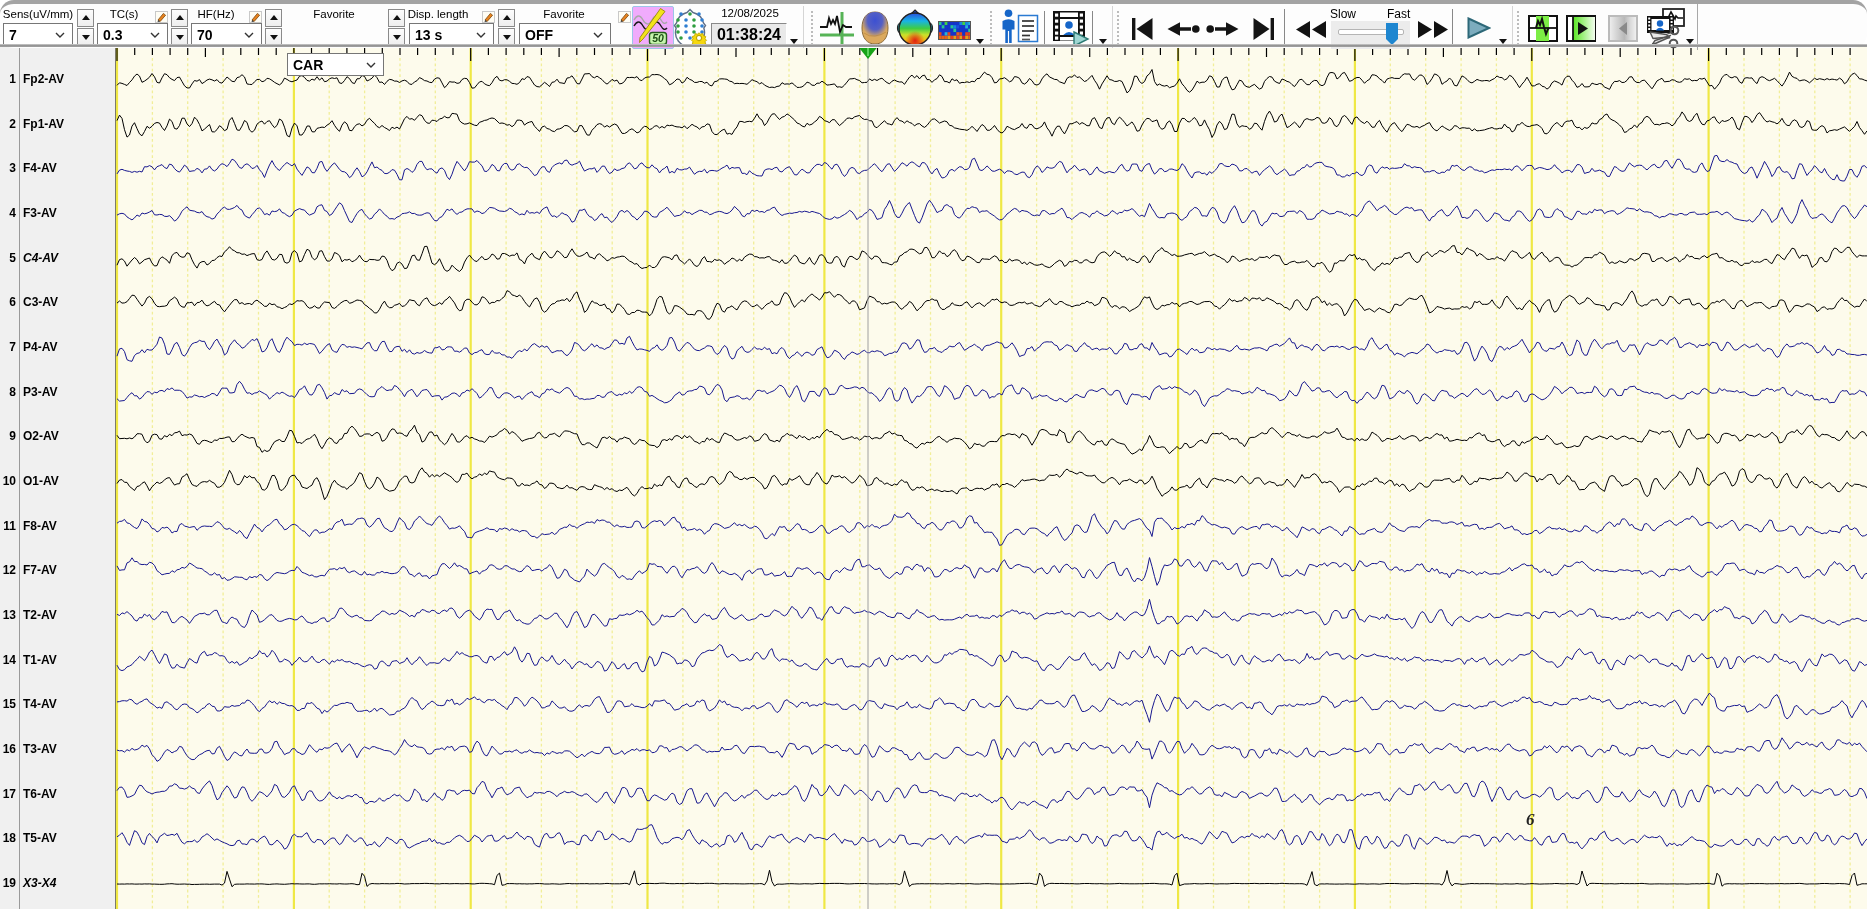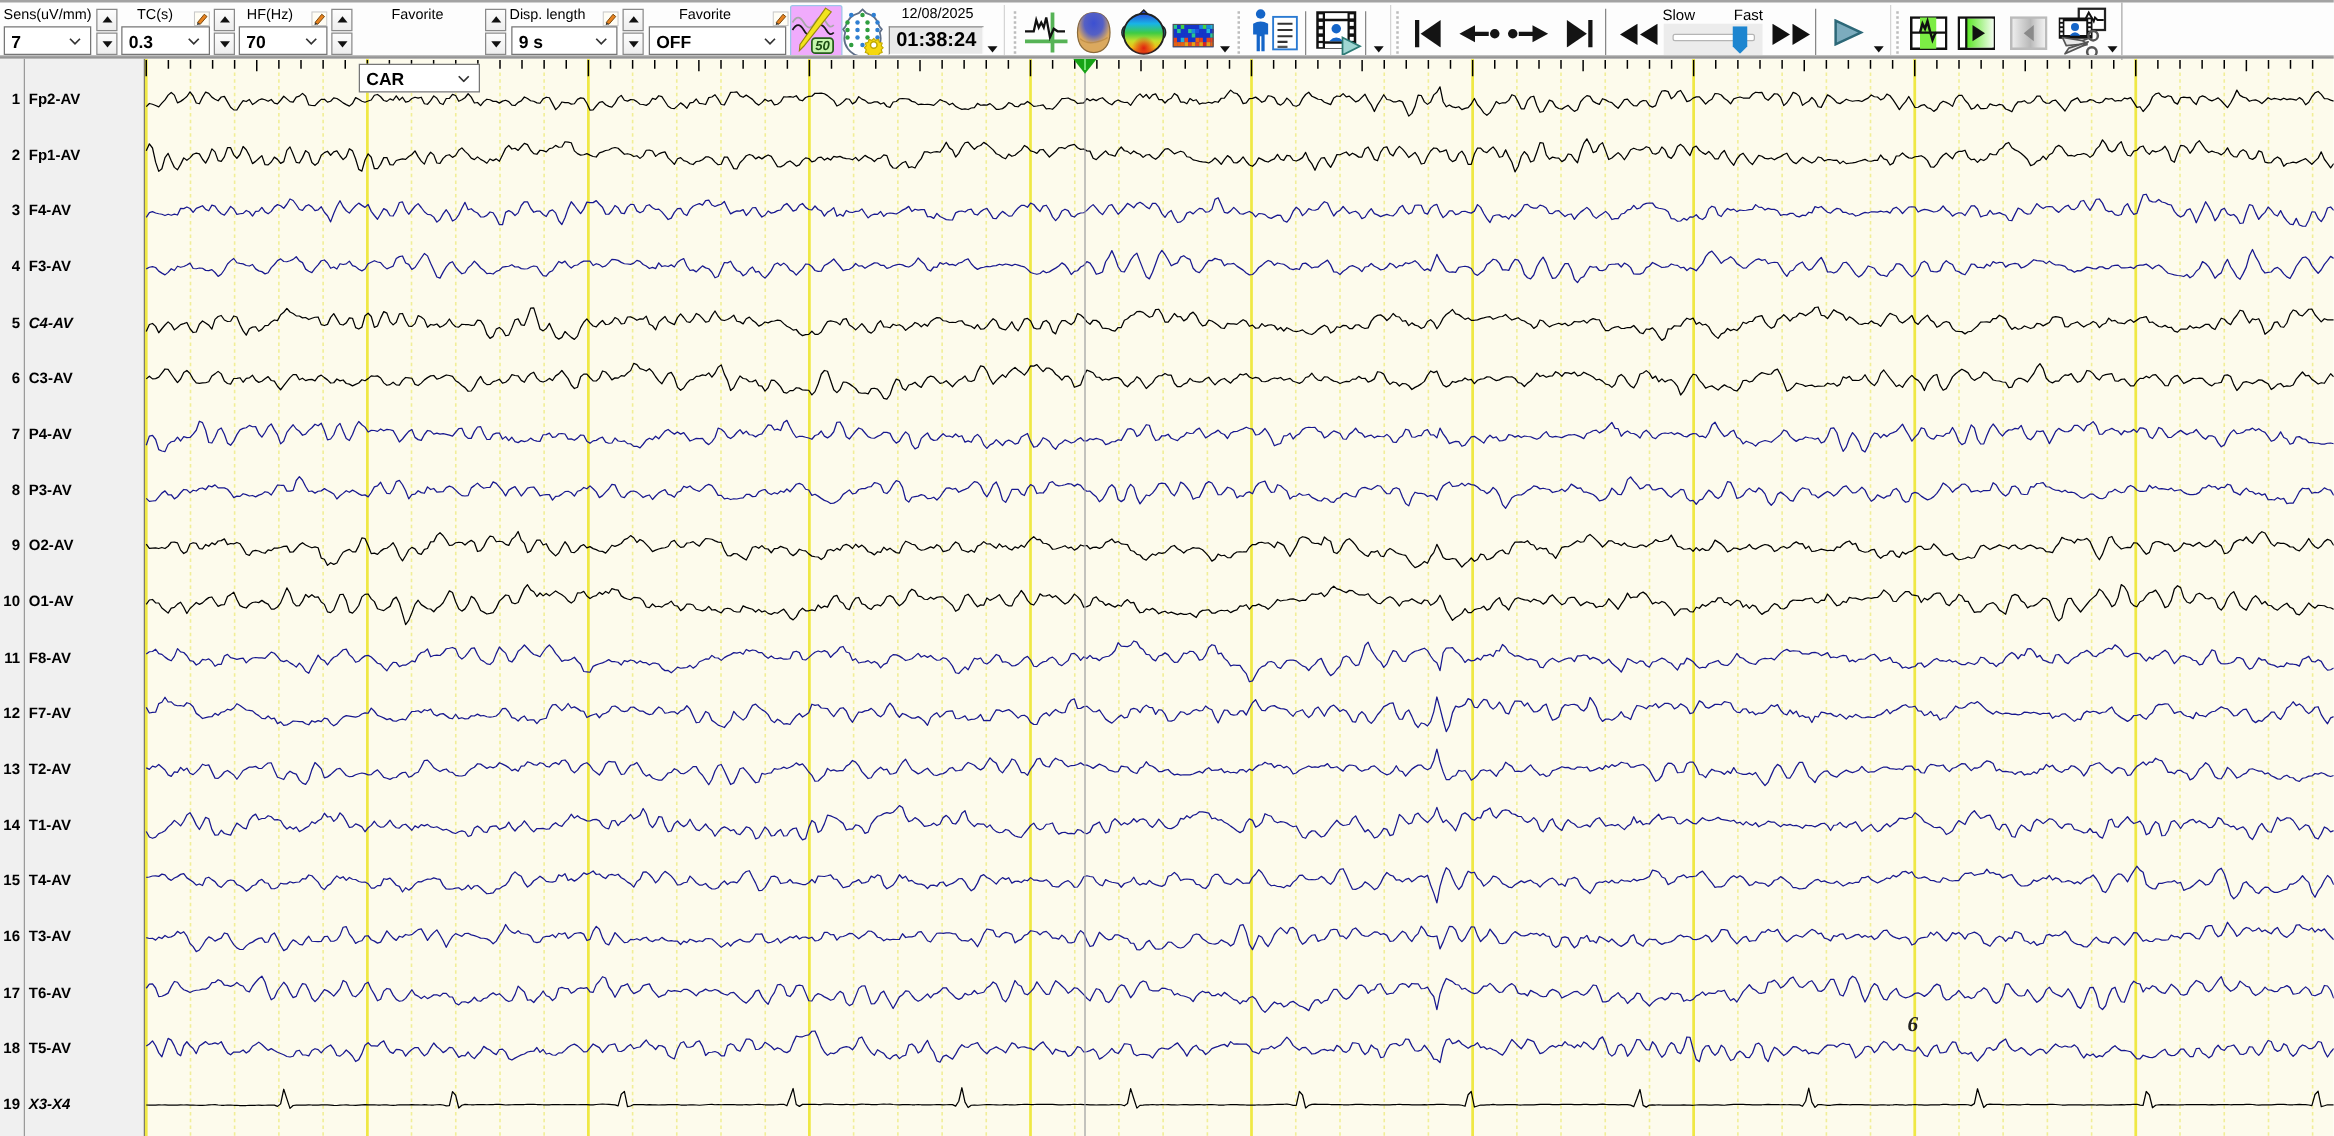--- a/index.html
+++ b/index.html
@@ -1,15 +1,15 @@
 <!DOCTYPE html>
 <html><head><meta charset="utf-8"><style>
 html,body{margin:0;padding:0;width:1867px;height:909px;overflow:hidden;background:#fff;
  font-family:"Liberation Sans",sans-serif;color:#000;}
-#tb{position:absolute;left:0;top:0;width:1867px;height:44px;background:#fdfdfd;border-top:2px solid #a3a3a3;z-index:5;}
+#tb{position:absolute;left:0;top:0;width:1867px;height:44px;background:#fdfdfd;border-top:4px solid #a3a3a3;z-index:5;border-radius:14px;}
 #tbline{position:absolute;left:0;top:44px;width:1867px;height:3px;z-index:5;
  background:linear-gradient(180deg,#cfcfcf 0%,#8f8f8f 55%,#a5a5a5 100%);}
 #labels{position:absolute;left:0;top:47px;width:115px;height:862px;background:#f0f0f0;z-index:1;}
 #labels .vline{position:absolute;left:19px;top:0;width:1px;height:862px;background:#9a9a9a;}
 .num{position:absolute;left:0;width:16px;text-align:right;font-size:12px;font-weight:bold;}
 .chn{position:absolute;left:23px;font-size:12px;font-weight:bold;white-space:nowrap;}
 #dkborder{position:absolute;left:115px;top:47px;width:2px;height:862px;background:#6f6f6f;z-index:2;}
 .lbl{position:absolute;top:4px;font-size:11.5px;white-space:nowrap;transform:translateX(-50%);z-index:6;}
 .cb{position:absolute;top:19px;height:23px;background:#fff;border:1px solid #767676;box-sizing:border-box;z-index:6;}
 .cb span{position:absolute;left:5px;top:1px;font-weight:bold;font-size:14px;line-height:20px;}
@@ -303,38 +303,38 @@
     <div class="sp" style="left:388px;top:24px;">
       <div class="spb"></div>
     </div>
     <div class="lbl" style="left:424px;padding-left:28px;">Disp. length</div>
     <svg class="pen" style="left:482px;top:7px;" width="13" height="12" viewBox="0 0 13 12">
       <rect x="0.5" y="0.5" width="12" height="11" fill="#fffdf4" stroke="#c9c9c9"></rect>
       <path d="M3 9 L8.4 2.4 L10.6 4.2 L5.2 10.4 Z" fill="#e8821e" stroke="#7a4a10" stroke-width="0.8"></path>
       <path d="M3 9 L5.2 10.4 L2.6 10.9 Z" fill="#333"></path>
     </svg>
     <div class="cb" style="left:409px;width:85px;">
-      <span>9 s</span>
+      <span>13 s</span>
       <svg width="10" height="6" viewBox="0 0 10 6">
         <polyline points="1,1 5,5 9,1" fill="none" stroke="#333" stroke-width="1.4"></polyline>
       </svg>
     </div>
     <div class="sp" style="left:498px;top:5px;">
       <div class="spa"></div>
     </div>
     <div class="sp" style="left:498px;top:24px;">
       <div class="spb"></div>
     </div>
     <div class="lbl" style="left:564px;">Favorite</div>
     <svg class="pen" style="left:618px;top:7px;" width="13" height="12" viewBox="0 0 13 12">
       <rect x="0.5" y="0.5" width="12" height="11" fill="#fffdf4" stroke="#c9c9c9"></rect>
       <path d="M3 9 L8.4 2.4 L10.6 4.2 L5.2 10.4 Z" fill="#e8821e" stroke="#7a4a10" stroke-width="0.8"></path>
       <path d="M3 9 L5.2 10.4 L2.6 10.9 Z" fill="#333"></path>
     </svg>
-    <div class="cb" style="left:519px;width:110px;padding-left:40px;">
+    <div class="cb" style="left:519px;width:92px;padding-left:40px;">
       <span>OFF</span>
       <svg width="10" height="6" viewBox="0 0 10 6">
         <polyline points="1,1 5,5 9,1" fill="none" stroke="#333" stroke-width="1.4"></polyline>
       </svg>
     </div>
     <div style="position:absolute;left:632px;top:2px;width:40px;height:41px;background:#f0abfc;border:1px solid #9cc5e8;border-radius:2px;font-style:italic;">
 <svg width="38" height="39" viewBox="0 0 38 39">
 <path d="M1 13 q4.5 -8 9 0 q4.5 8 9 0 q4.5 -8 9 0 q3 5.5 6 2" fill="none" stroke="#a8a8a8" stroke-width="1.4"></path>
 <path d="M1 19 q4.5 -8 9 0 q4.5 8 9 0 q4.5 -8 9 0 q3 5.5 6 2" fill="none" stroke="#1a1a1a" stroke-width="1.4"></path>
 <path d="M27.5 1.5 L32 4.5 L10 32 L6.5 35.5 L7 30.5 Z" fill="#f2e31c" stroke="#97870a" stroke-width="0.9"></path>

